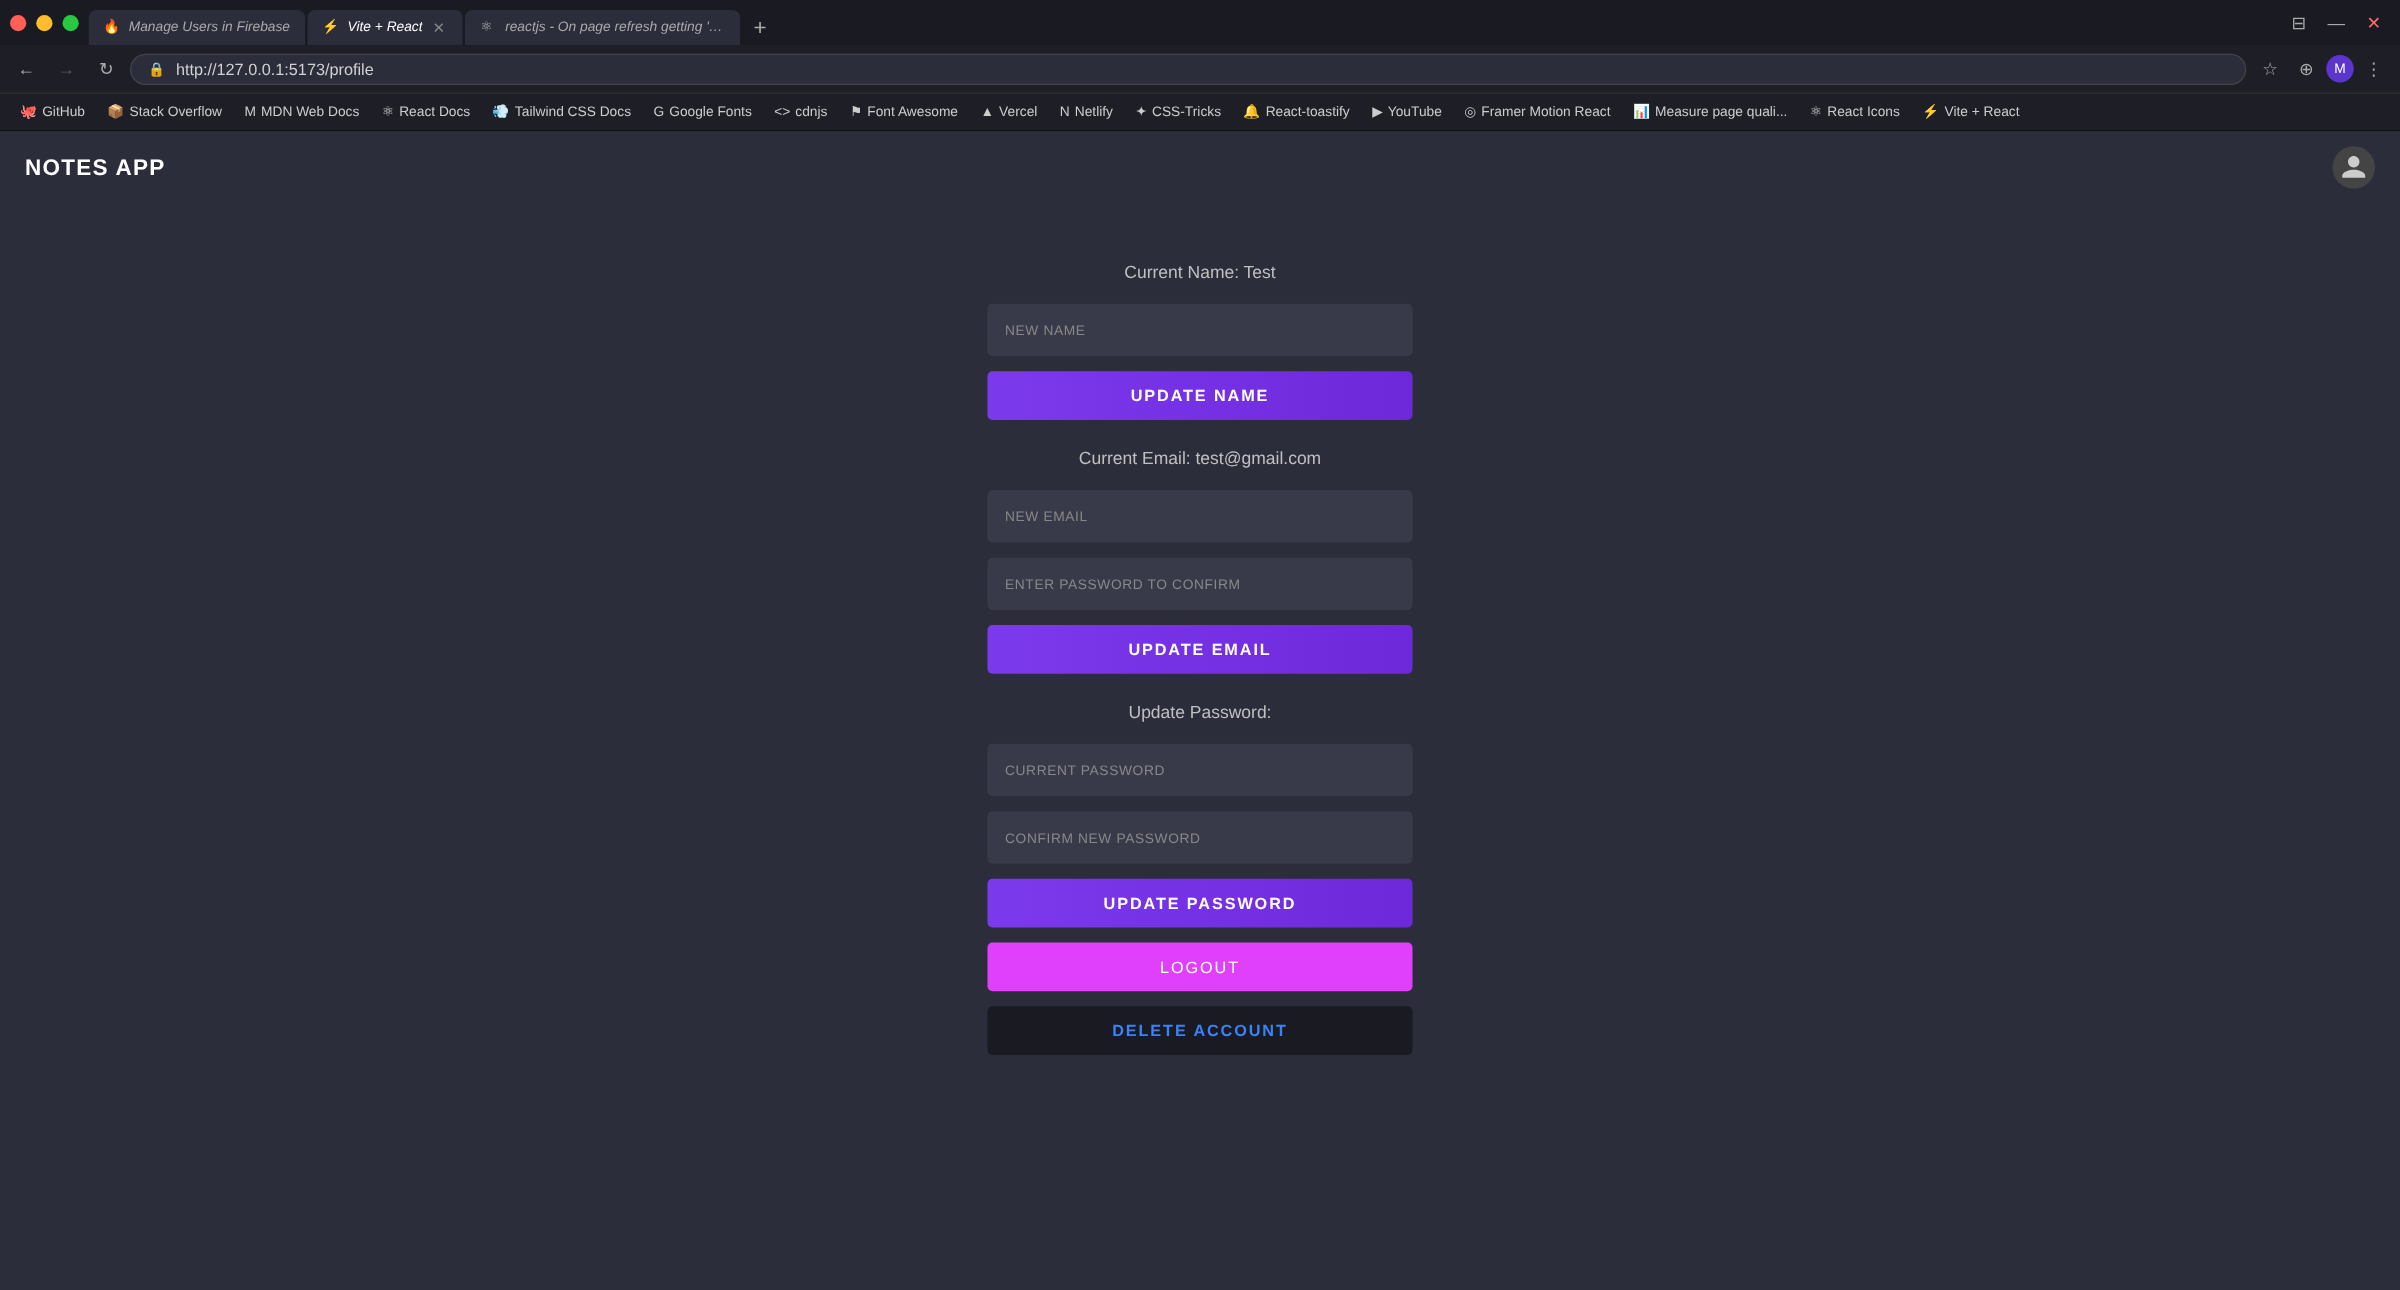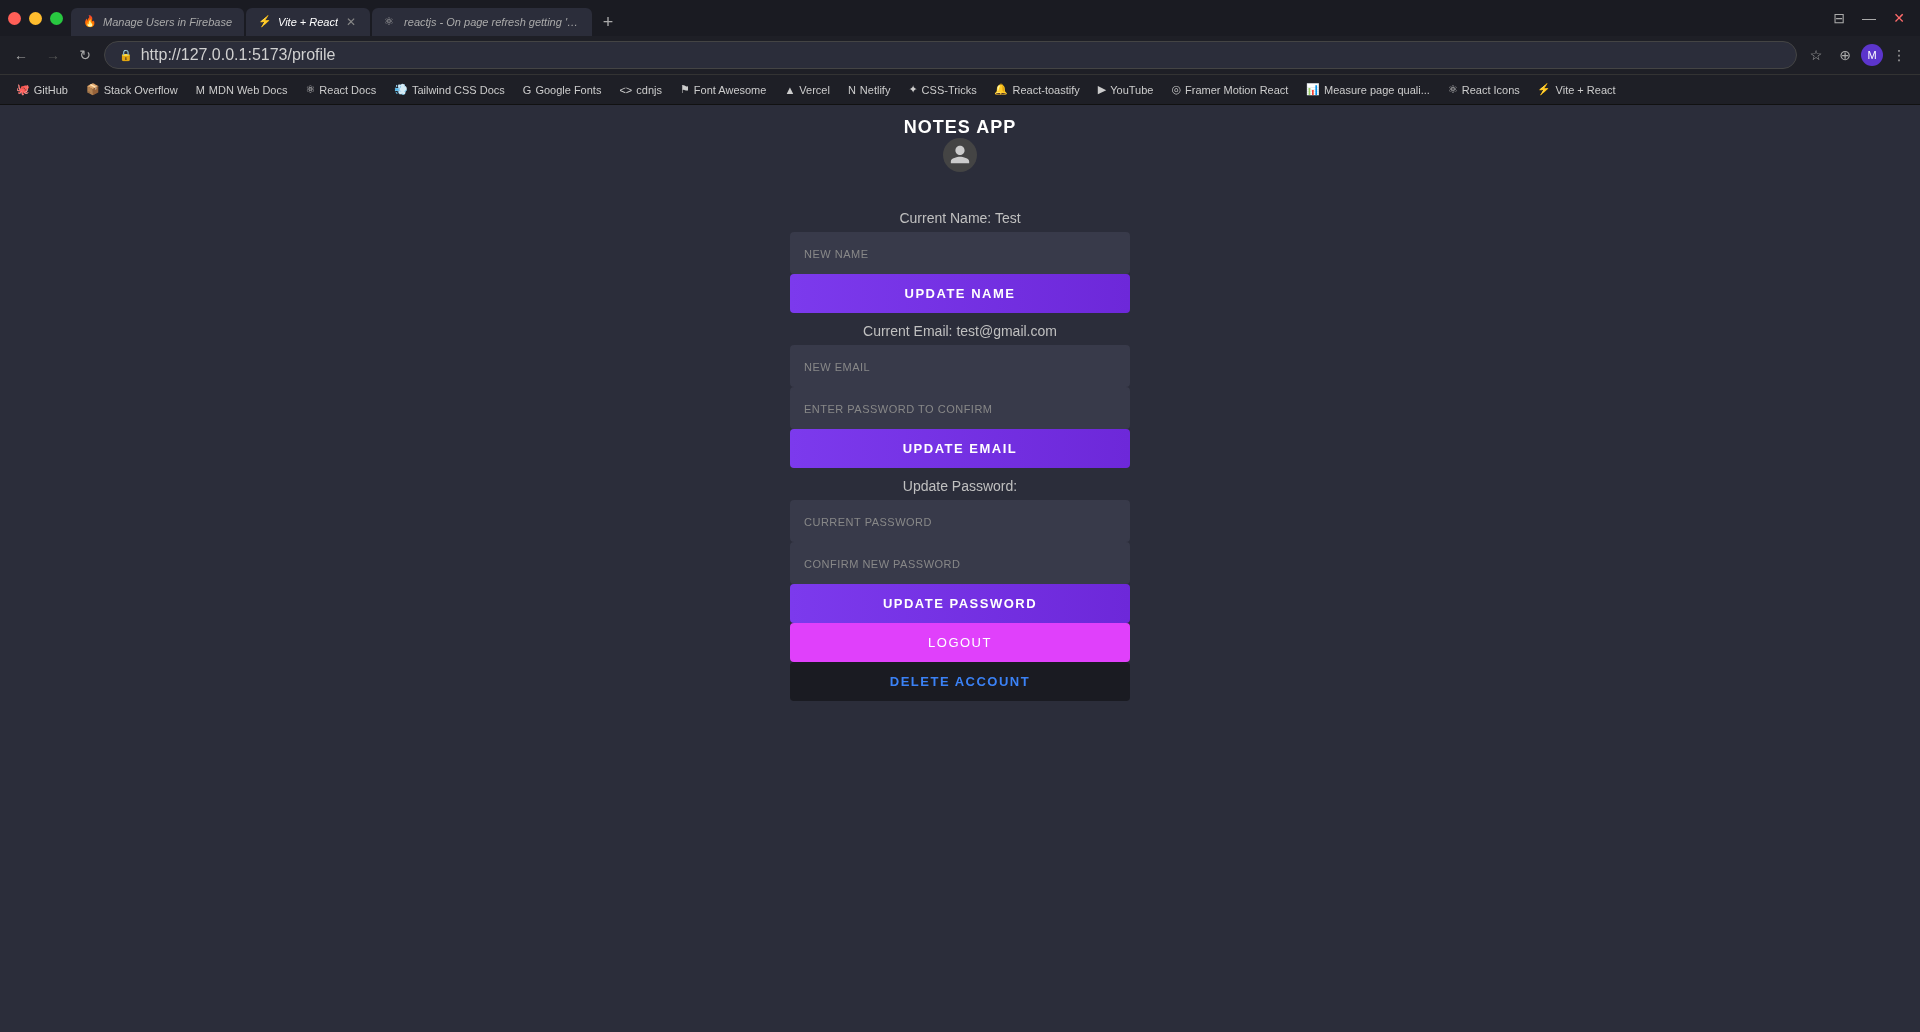--- a/index.html
+++ b/index.html
@@ -110,21 +110,21 @@
       gap: 8px;
     }
 
     .lock-icon {
       color: #888;
       font-size: 11px;
     }
 
     .address-text {
       color: #d0d0d0;
-      font-size: 16px;
+      font-size: 13px;
     }
 
     .toolbar-icon {
       width: 26px;
       height: 26px;
       display: flex;
       align-items: center;
       justify-content: center;
       color: #aaa;
       font-size: 14px;
@@ -161,21 +161,20 @@
       min-height: calc(100vh - 102px);
       background: #2b2d3a;
     }
 
     .app-header {
       display: flex;
       align-items: center;
       justify-content: space-between;
       padding: 12px 20px;
       background: #2b2d3a;
-      flex-direction: column;
     }
 
     .app-title {
       font-size: 18px;
       font-weight: 700;
       color: #ffffff;
       letter-spacing: 1px;
     }
 
     .user-icon-btn {
@@ -187,24 +186,25 @@
       align-items: center;
       justify-content: center;
       cursor: pointer;
       color: #ccc;
       font-size: 20px;
     }
 
     
     .profile-form {
       max-width: 380px;
-      margin: 16px auto;
+      margin: 36px auto;
       padding: 0 20px;
       display: flex;
       flex-direction: column;
+      gap: 12px;
     }
 
     .section-label {
       text-align: center;
       font-size: 14px;
       color: #c0c0c0;
       margin-top: 4px;
     }
 
     .form-input {

